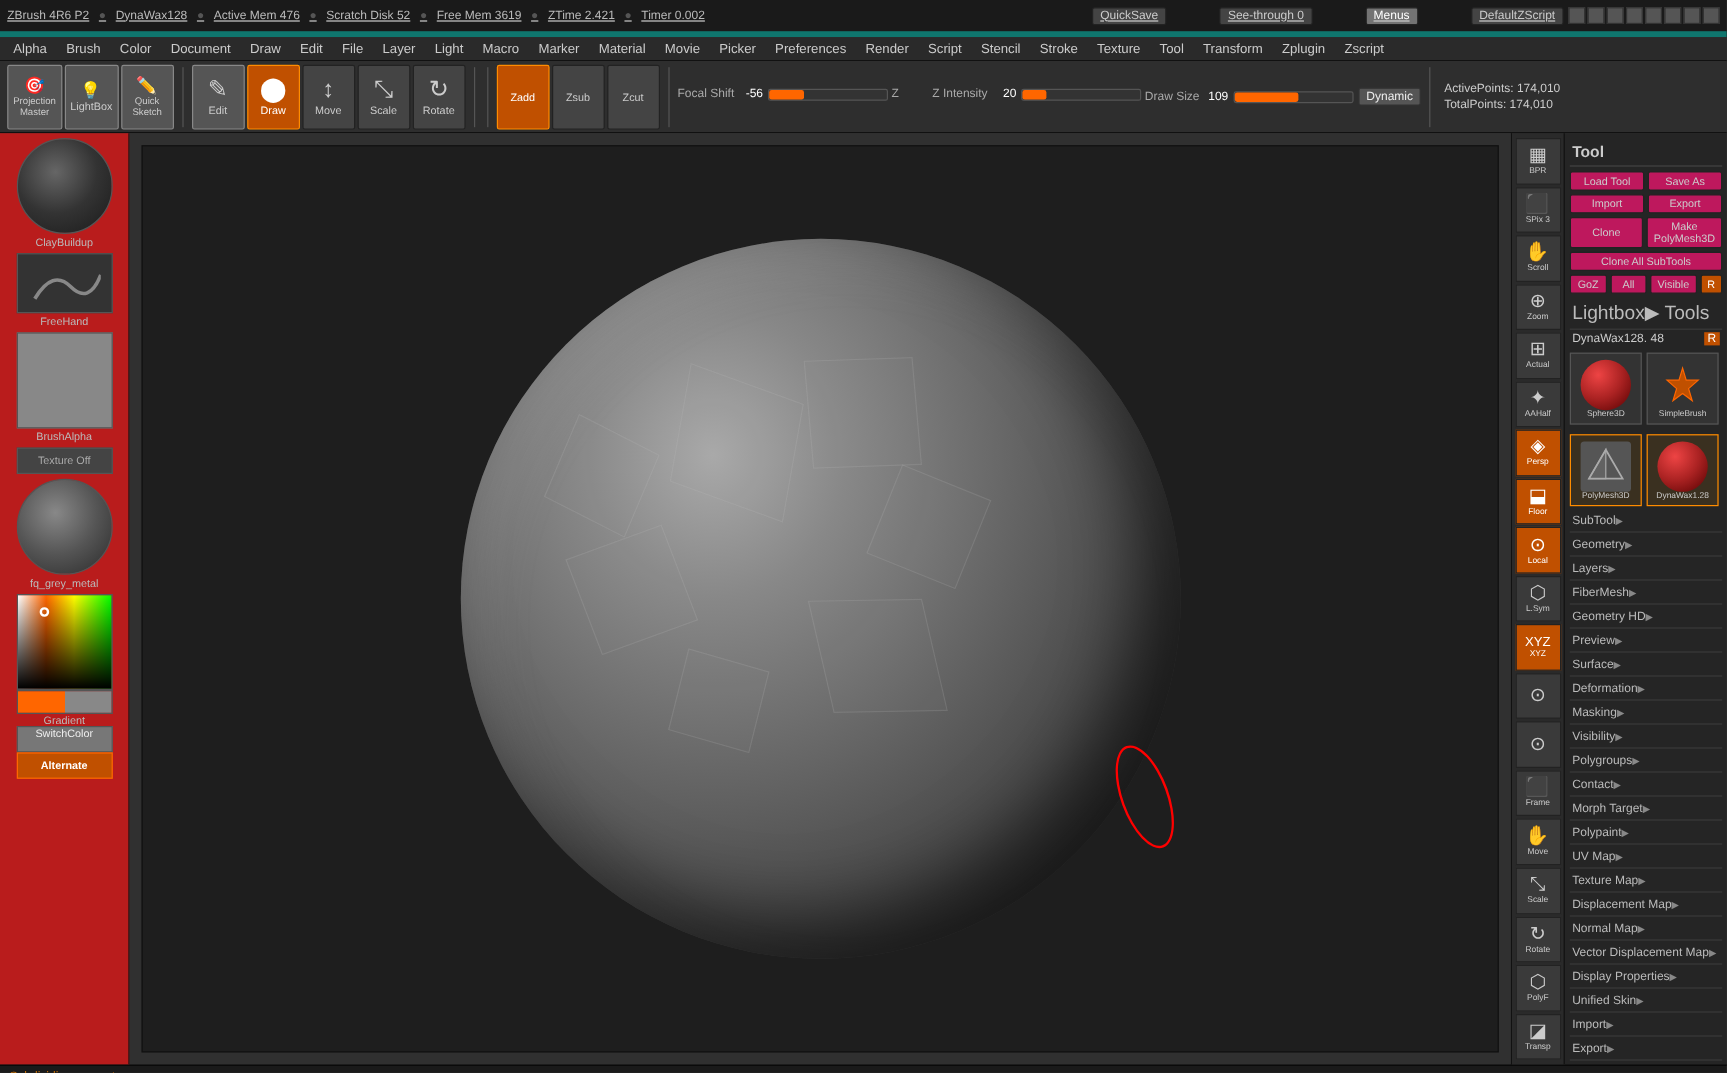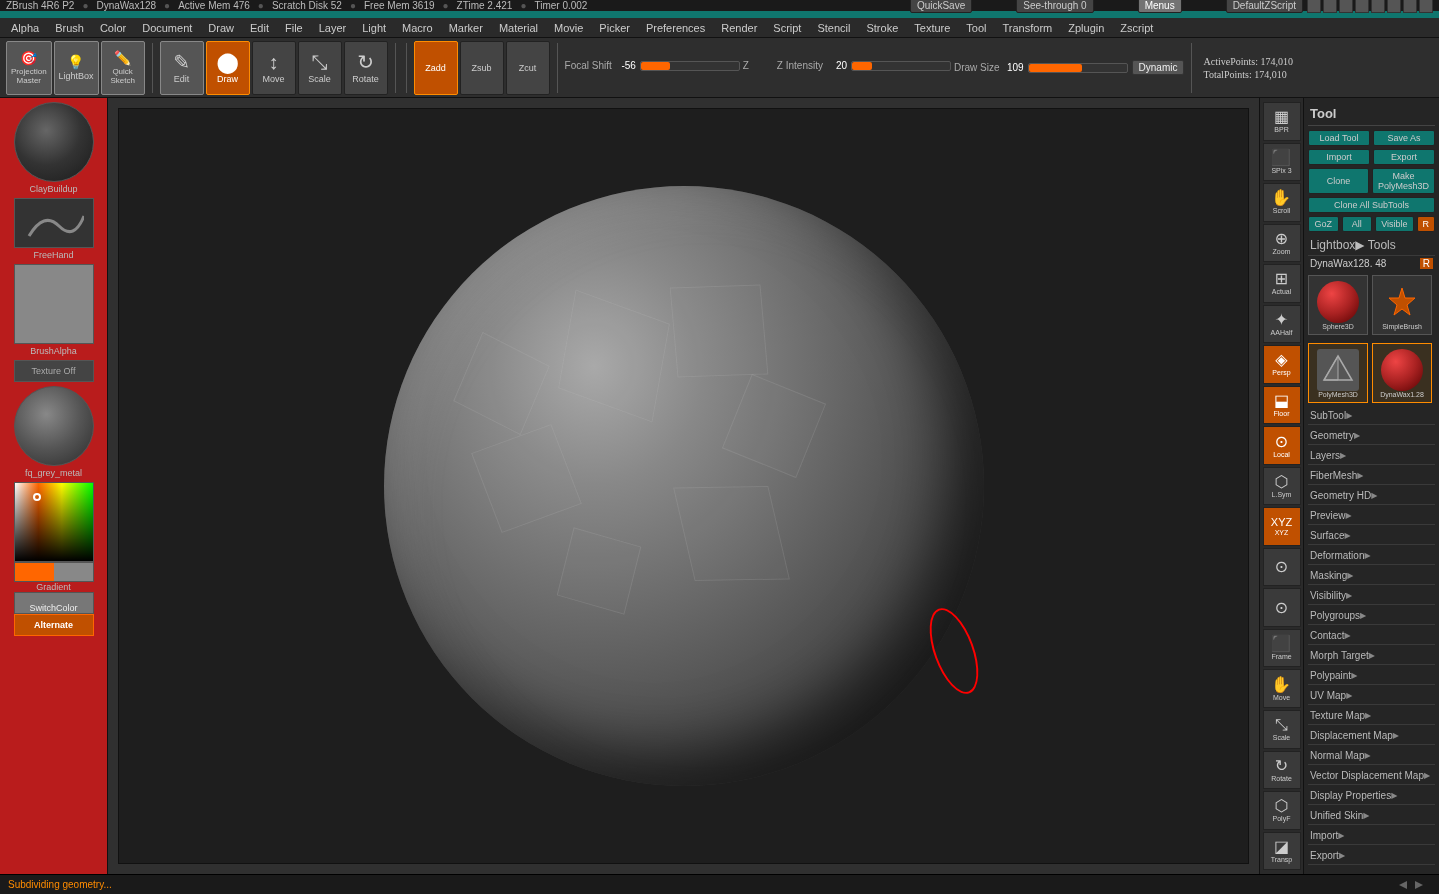--- a/index.html
+++ b/index.html
@@ -10,28 +10,29 @@
       font-family: Arial, sans-serif;
       font-size: 11px;
       color: #ddd;
       overflow: hidden;
       user-select: none;
     }
 
     
     #top-bar {
       background: #1a1a1a;
-      height: 18px;
+      height: 31px;
       display: flex;
       align-items: center;
       padding: 0 6px;
       gap: 8px;
       color: #ccc;
       font-size: 10px;
-      border-bottom: 7px solid #0f766e;
+      border-bottom: 5px solid #0f766e;
+      text-decoration: underline;
     }
     #top-bar span { color: #bbb; }
     #top-bar .sep { color: #555; }
 
     .top-bar-right {
       margin-left: auto;
       display: flex;
       gap: 4px;
       align-items: center;
     }
@@ -134,21 +135,21 @@
       border-radius: 2px;
       position: relative;
     }
     .slider-fill {
       height: 100%;
       background: #ff6600;
       border-radius: 2px;
     }
 
     .stat-block { display: flex; flex-direction: column; gap: 2px; margin-left: 4px; }
-    .stat-row { color: #ccc; font-size: 10px; font-family: Liberation Serif, serif; }
+    .stat-row { color: #ccc; font-size: 10px; }
 
     
     #main-layout {
       display: flex;
       height: calc(894px - 18px - 20px - 60px - 20px);
       
     }
 
     
     #left-panel {
@@ -232,21 +233,21 @@
     }
 
     .gradient-label { text-align: center; font-size: 9px; color: #bbb; }
     .switch-color-btn {
       width: 80px;
       height: 22px;
       background: #777;
       border: 1px solid #555;
       margin: 0 auto;
       display: flex;
-      align-items: flex-end;
+      align-items: flex-start;
       justify-content: center;
       font-size: 9px;
       color: #eee;
       cursor: pointer;
     }
     .alternate-btn {
       width: 80px;
       height: 22px;
       background: #c05000;
       border: 1px solid #ff6600;
@@ -375,21 +376,21 @@
       margin-bottom: 4px;
     }
 
     .tp-btn-row {
       display: flex;
       gap: 3px;
       margin-bottom: 3px;
       flex-wrap: wrap;
     }
     .tp-btn {
-      background: #0f766e;
+      background: #be185d;
       border: 1px solid #222;
       color: #ccc;
       font-size: 9px;
       padding: 2px 5px;
       cursor: pointer;
       border-radius: 2px;
       flex: 1;
       text-align: center;
     }
 
@@ -788,21 +789,21 @@
       <div class="tp-btn-row">
         <button class="tp-btn">Clone All SubTools</button>
       </div>
       <div class="tp-btn-row">
         <button class="tp-btn">GoZ</button>
         <button class="tp-btn">All</button>
         <button class="tp-btn">Visible</button>
         <button class="tp-btn" style="background:#c05000;color:#fff;flex:0 0 16px;">R</button>
       </div>
 
-      <div style="padding:3px 2px;color:#bbb;font-size:12px;cursor:pointer;border-bottom:1px solid #3a3a3a;">
+      <div style="padding:3px 2px;color:#bbb;font-size:16px;cursor:pointer;border-bottom:1px solid #3a3a3a;">
         <span>Lightbox▶ Tools</span>
       </div>
 
       <div class="dynawax-label">
         <span>DynaWax128. 48</span>
         <span style="background:#c05000;color:#fff;padding:0 3px;cursor:pointer;">R</span>
       </div>
 
       <div class="brush-thumb-row">
 

